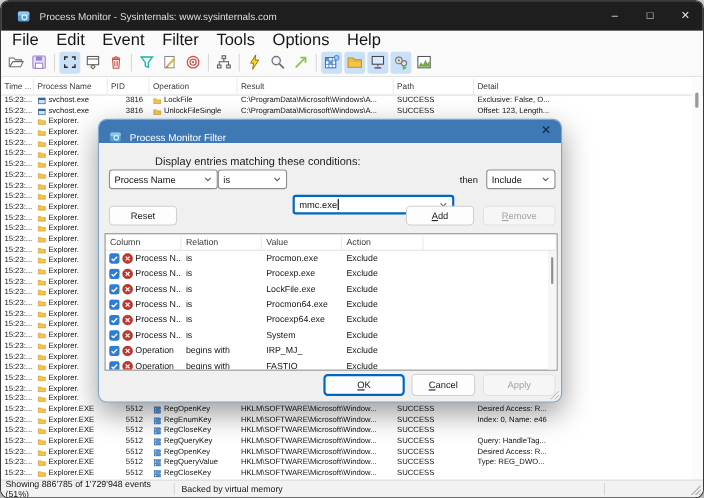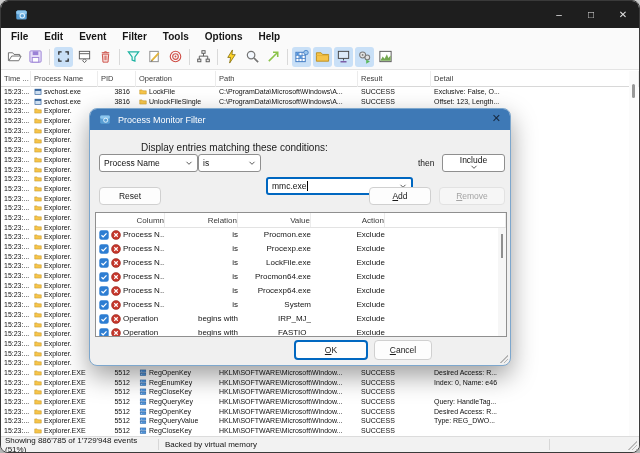--- a/index.html
+++ b/index.html
@@ -6,21 +6,21 @@
   *{box-sizing:border-box;}
   .window{position:relative;width:640px;height:453px;background:#fff;border:1px solid #3a3a3a;border-radius:8px;overflow:hidden;box-shadow:0 10px 30px rgba(0,0,0,.4);}
   
   .titlebar{position:absolute;left:0;top:0;width:100%;height:27px;background:#1e1e1e;display:flex;align-items:center;}
   .appicon{width:13px;height:12px;margin:0 8px 0 14px;flex-shrink:0;}
   .title{color:#dedede;font-size:9px;white-space:nowrap;}
   .wctrl{position:absolute;top:0;height:27px;width:32px;display:flex;align-items:center;justify-content:center;color:#e4e4e4;font-size:10px;}
   .wmin{right:64px}.wmax{right:32px}.wclose{right:0}
   
   .menubar{position:absolute;left:0;top:27px;width:100%;height:16px;background:#fafafa;display:flex;align-items:center;padding-left:2px;}
-  .menuitem{font-size:10px;color:#151515;padding:0 8px;font-weight:bold;}
+  .menuitem{font-size:15px;color:#151515;padding:0 8px;}
   
   .toolbar{position:absolute;left:0;top:43px;width:100%;height:26px;background:#fafafa;border-bottom:1px solid #e4e4e4;display:flex;align-items:center;padding-left:3px;}
   .tb{width:19px;height:20px;display:flex;align-items:center;justify-content:center;border-radius:3px;margin:0 1px;}
   .tb svg{width:15px;height:15px;}
   .tb.on{background:#c9e0f7;}
   .tsep{width:1px;height:16px;background:#d9d9d9;margin:0 3px;}
   
   .egrid{display:grid;grid-template-columns:30px 67px 38px 80px 142px 73px 1fr;}
   .eheader{position:absolute;left:0;top:70px;width:100%;height:16px;background:#fff;border-bottom:1px solid #d8d8d8;font-size:7.5px;color:#3a3a3a;align-items:center;}
   .eheader .hcell{height:16px;line-height:16px;padding-left:3px;border-right:1px solid #ececec;overflow:hidden;white-space:nowrap;}
@@ -35,37 +35,37 @@
   .vsb .thumb{position:absolute;right:3px;top:13px;width:3px;height:14px;background:#999;border-radius:2px;}
   
   .statusbar{position:absolute;left:0;bottom:0;width:100%;height:16px;background:#f2f2f2;border-top:1px solid #dcdcdc;display:flex;align-items:center;font-size:8px;color:#141414;}
   .st1{padding-left:4px;width:157px;}
   .stsep{width:1px;height:11px;background:#d7d7d7;}
   .st2{padding-left:6px;width:390px;}
   .grip{position:absolute;right:2px;bottom:2px;width:9px;height:9px;
     background:linear-gradient(135deg,transparent 50%,#bbb 50%,#bbb 57%,transparent 57%,transparent 70%,#bbb 70%,#bbb 77%,transparent 77%,transparent 90%,#bbb 90%);}
   
   .dialog{position:absolute;left:88px;top:107px;width:422px;height:258px;background:#f0f0f0;border:1px solid #7da7cd;border-radius:8px;overflow:hidden;box-shadow:0 10px 26px rgba(0,0,0,.38);}
-  .dtitle{position:absolute;left:0;top:0;width:100%;height:21px;background:#3e79b6;display:flex;align-items:center;color:#fff;font-size:9px;}
+  .dtitle{position:absolute;left:0;top:0;width:100%;height:21px;background:#3e79b6;display:flex;align-items:flex-end;color:#fff;font-size:9px;}
   .dtitle .appicon{width:12px;height:11px;margin:0 7px 0 9px;}
   .dclose{position:absolute;right:9px;top:3px;color:#16283f;font-size:11px;}
   .dinstr{position:absolute;left:10px;top:33px;font-size:10px;color:#1a1a1a;padding-left:41px;}
   .combo{position:absolute;height:18px;background:#fff;border:1px solid #8f8f8f;border-radius:3px;font-size:8.5px;color:#111;display:flex;align-items:center;padding:0 4px;white-space:nowrap;overflow:hidden;}
   .combo .cv{flex:1;overflow:hidden;}
   .combo svg{width:8px;height:8px;flex-shrink:0;}
   .combo.focus{border:2px solid #0067c0;}
   .caret{display:inline-block;width:1px;height:10px;background:#000;vertical-align:middle;margin-left:1px;}
   .dlabel{position:absolute;font-size:8.5px;color:#1a1a1a;}
   .btn{position:absolute;height:18px;background:#fdfdfd;border:1px solid #d0d0d0;border-radius:4px;font-size:8.5px;color:#1a1a1a;display:flex;align-items:center;justify-content:center;}
   .btn.big{height:20px;}
   .btn.focus{border:2px solid #0067c0;}
   .btn.disabled{color:#a3a3a3;background:#f6f6f6;border-color:#e2e2e2;}
   
   .flist{position:absolute;left:5px;top:103px;width:412px;height:125px;background:#fff;border:1px solid #8f8f8f;overflow:hidden;}
-  .fgrid{display:grid;grid-template-columns:69px 73px 73px 74px 1fr;text-align:right;}
+  .fgrid{display:grid;grid-template-columns:69px 73px 73px 74px 1fr;}
   .fheader{height:15px;font-size:8px;color:#3a3a3a;border-bottom:1px solid #e3e3e3;}
   .fheader .hcell{line-height:15px;padding-left:4px;border-right:1px solid #ececec;overflow:hidden;}
   .frow{height:14px;font-size:8px;color:#141414;}
   .frow .c{line-height:14px;padding-left:4px;overflow:hidden;white-space:nowrap;}
   .frow .icons{display:flex;align-items:center;gap:2px;padding-left:3px;overflow:hidden;}
   .frow .icons svg{width:10px;height:10px;flex-shrink:0;}
   .frow .icons .txt{font-size:8px;line-height:14px;overflow:hidden;white-space:nowrap;}
   .fsb{position:absolute;right:0;top:15px;width:8px;height:110px;background:#f6f6f6;}
   .fsb .thumb{position:absolute;right:3px;top:6px;width:2px;height:24px;background:#8f8f8f;}
   .dgrip{position:absolute;right:2px;bottom:2px;width:8px;height:8px;
@@ -76,20 +76,21 @@
 <body>
 
 <div class="window">
 
   <div class="titlebar">
     <svg class="appicon" viewBox="0 0 16 16">
         <rect x="1" y="2" width="14" height="12" rx="2" fill="#5a9fd4"></rect>
         <rect x="1" y="2" width="14" height="5" rx="2" fill="#8cc6ee"></rect>
         <circle cx="9" cy="9" r="3" fill="none" stroke="#dff0fb" stroke-width="1.4"></circle>
       </svg>
+    <span class="title">Process Monitor - Sysinternals: www.sysinternals.com</span>
     <div class="wctrl wmin">–</div>
     <div class="wctrl wmax">□</div>
     <div class="wctrl wclose">✕</div>
   </div>
 
   <div class="menubar">
 
   <span class="menuitem">File</span>
       <span class="menuitem">Edit</span>
       <span class="menuitem">Event</span>
@@ -218,22 +219,22 @@
           <path d="M2.5 12.5l2.5-4.5 2 2.5 2.5-5 1.5 4 2.5-2.5v5.5z" fill="#74a850"></path>
         </svg>
       </div>
   </div>
 
   <div class="eheader egrid">
     <div class="hcell">Time ...</div>
     <div class="hcell">Process Name</div>
     <div class="hcell">PID</div>
     <div class="hcell">Operation</div>
+    <div class="hcell">Result</div>
     <div class="hcell">Path</div>
-    <div class="hcell">Result</div>
     <div class="hcell">Detail</div>
   </div>
 
   <div class="rows">
     <div>
 
         <div class="erow egrid">
           <div class="c">15:23:...</div>
           <div class="ic">
             <svg viewBox="0 0 16 16">
@@ -883,21 +884,21 @@
           <path d="M1.5 2.8L4 5.3 6.5 2.8" fill="none" stroke="#5a5a5a"></path>
         </svg>
     </div>
     <div class="combo focus" style="left:176px;top:44px;width:147px;margin-top:24px;">
       <span class="cv"><span>mmc.exe</span><span class="caret"></span></span>
       <svg viewBox="0 0 8 8">
           <path d="M1.5 2.8L4 5.3 6.5 2.8" fill="none" stroke="#5a5a5a"></path>
         </svg>
     </div>
     <span class="dlabel" style="left:328px;top:49px;text-align:center;">then</span>
-    <div class="combo" style="left:352px;top:45px;width:63px;flex-direction:column;">
+    <div class="combo" style="left:352px;top:45px;width:63px;">
       <span class="cv">Include</span>
       <svg viewBox="0 0 8 8">
           <path d="M1.5 2.8L4 5.3 6.5 2.8" fill="none" stroke="#5a5a5a"></path>
         </svg>
     </div>
 
     <div class="btn" style="left:9px;top:78px;width:62px;">Reset</div>
     <div class="btn" style="left:279px;top:78px;width:62px;"><u>A</u>dd</div>
     <div class="btn disabled" style="left:349px;top:78px;width:66px;"><u>R</u>emove</div>
 
@@ -1055,16 +1056,17 @@
             <div class="c"></div>
           </div>
         </div>
       <div class="fsb">
           <div class="thumb"></div>
         </div>
     </div>
 
     <div class="btn big focus" style="left:204px;top:231px;width:74px;"><u>O</u>K</div>
     <div class="btn big" style="left:284px;top:231px;width:58px;"><u>C</u>ancel</div>
+    <div class="btn big disabled" style="left:349px;top:231px;width:66px;">Apply</div>
     <div class="dgrip"></div>
   </div>
 
 </div>
 
 </body></html>

